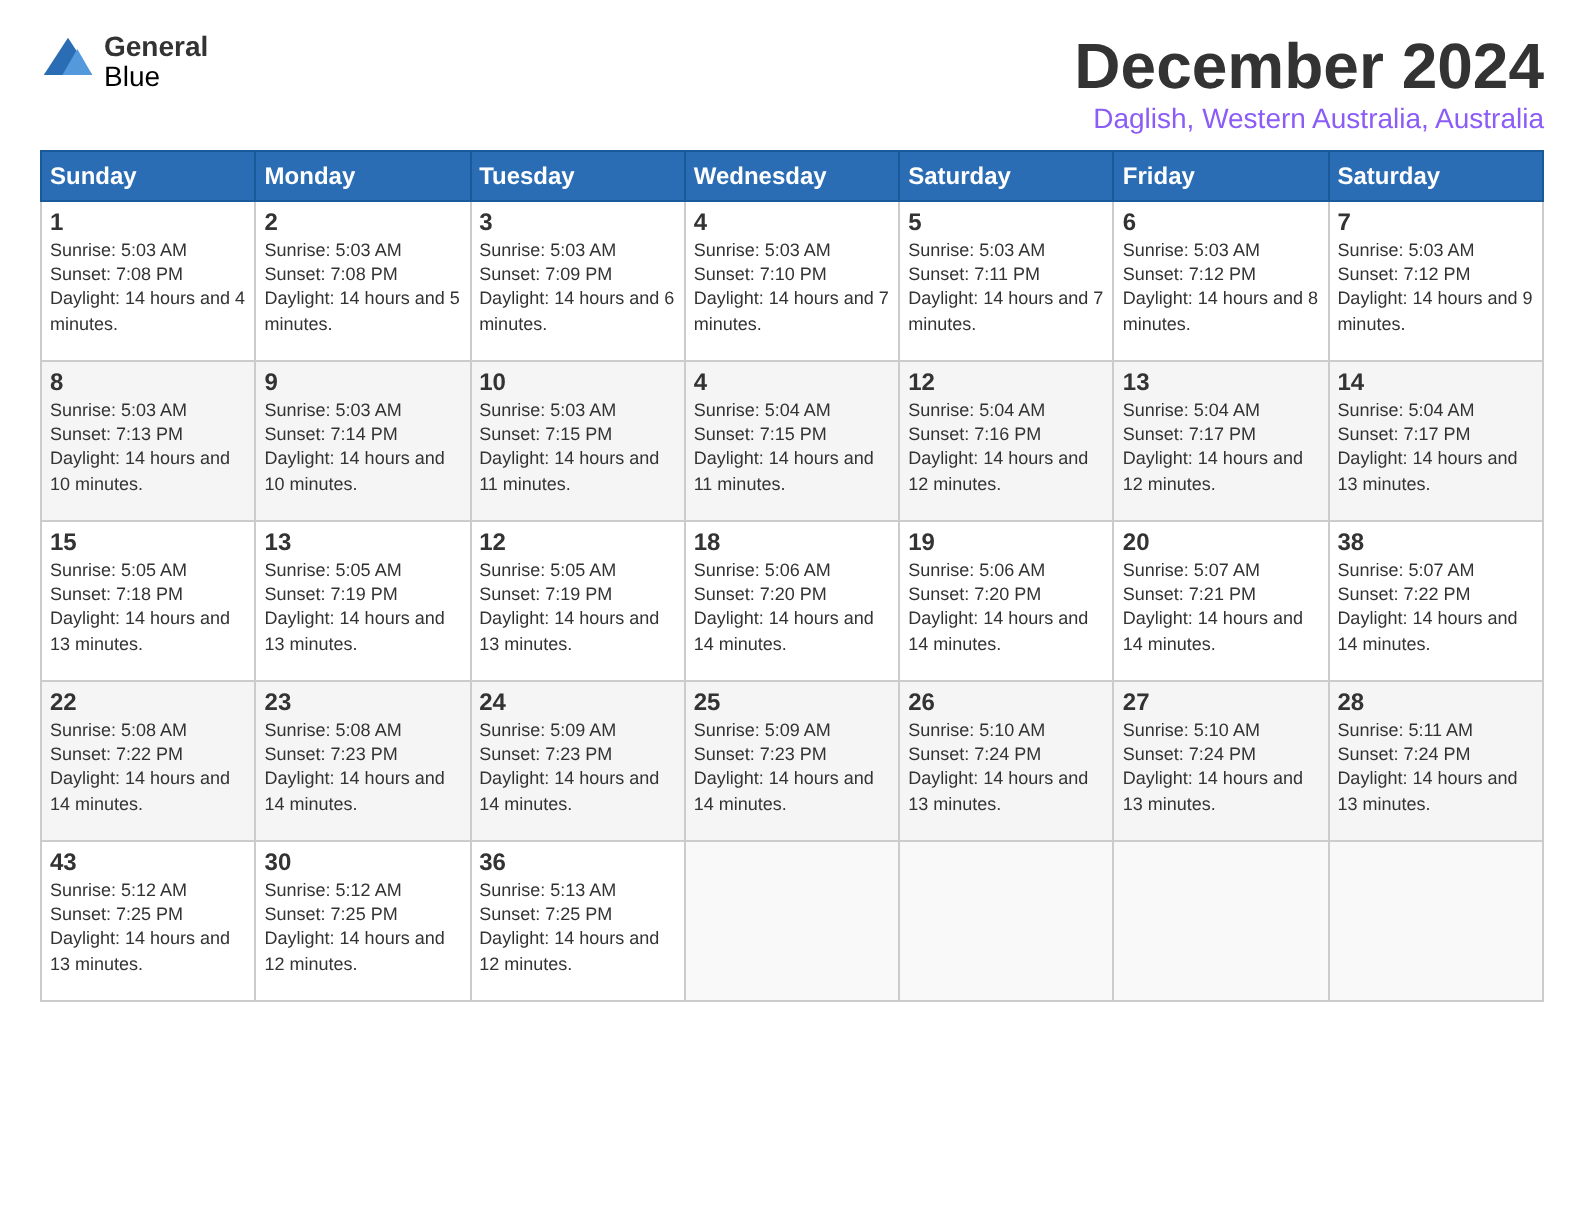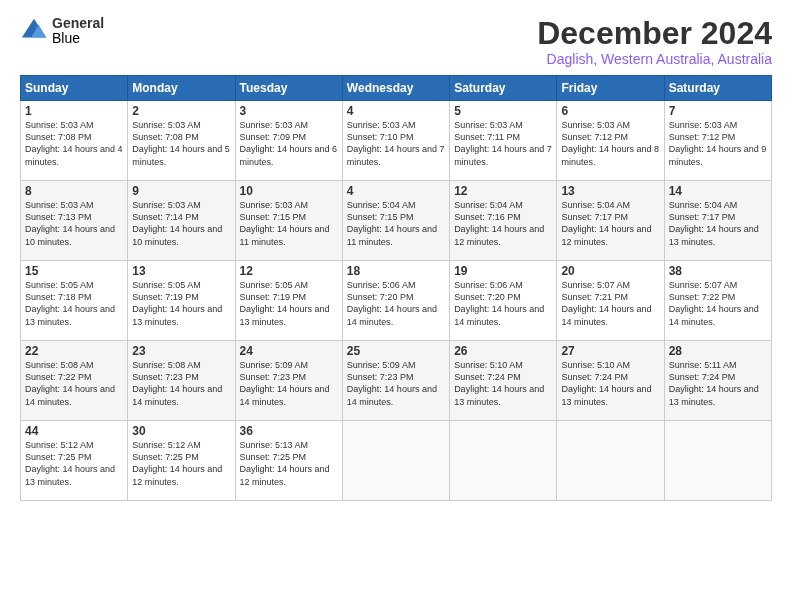--- a/index.html
+++ b/index.html
@@ -250,21 +250,21 @@
             <span class="day-num">27</span>
             <div class="day-info">Sunrise: 5:10 AM<br>Sunset: 7:24 PM<br>Daylight: 14 hours and 13 minutes.</div>
           </td>
           <td>
             <span class="day-num">28</span>
             <div class="day-info">Sunrise: 5:11 AM<br>Sunset: 7:24 PM<br>Daylight: 14 hours and 13 minutes.</div>
           </td>
         </tr>
         <tr>
           <td>
-            <span class="day-num">44</span>
+            <span class="day-num">43</span>
             <div class="day-info">Sunrise: 5:12 AM<br>Sunset: 7:25 PM<br>Daylight: 14 hours and 13 minutes.</div>
           </td>
           <td>
             <span class="day-num">30</span>
             <div class="day-info">Sunrise: 5:12 AM<br>Sunset: 7:25 PM<br>Daylight: 14 hours and 12 minutes.</div>
           </td>
           <td>
             <span class="day-num">36</span>
             <div class="day-info">Sunrise: 5:13 AM<br>Sunset: 7:25 PM<br>Daylight: 14 hours and 12 minutes.</div>
           </td>

